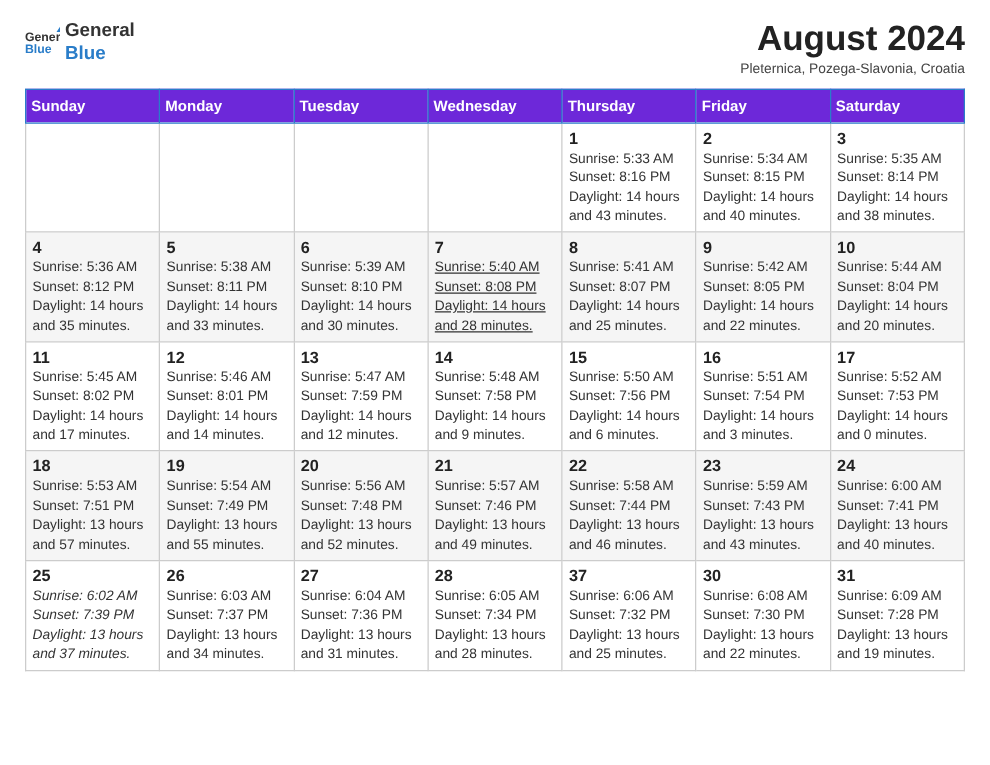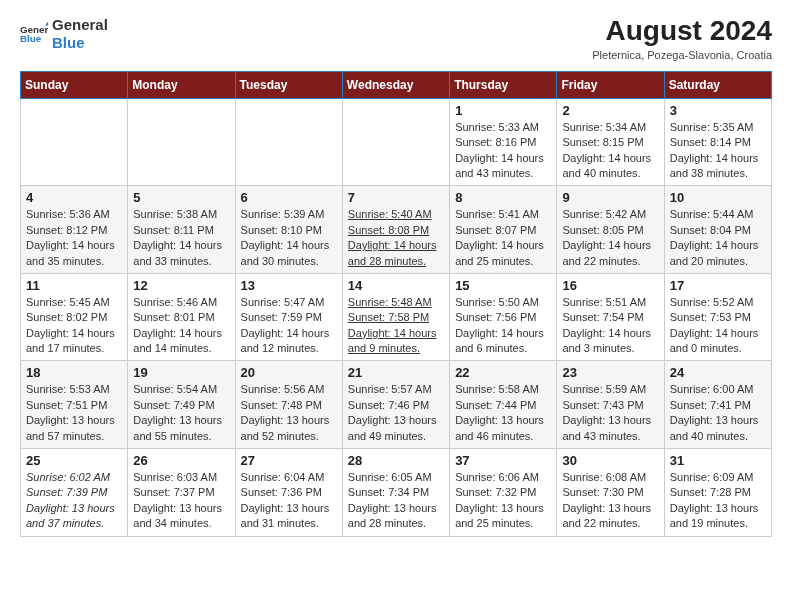--- a/index.html
+++ b/index.html
@@ -38,21 +38,21 @@
       font-size: 11px;
       color: #444;
       margin-top: 2px;
     }
     table {
       width: 100%;
       border-collapse: collapse;
       table-layout: fixed;
     }
     thead tr th {
-      background-color: #7f1d1d;
+      background-color: #6d28d9;
       color: #fff;
       font-size: 12px;
       font-weight: bold;
       padding: 6px 4px;
       text-align: left;
       border: 1px solid #2a7dc9;
     }
     tbody tr td {
       border: 1px solid #ccc;
       vertical-align: top;
@@ -210,21 +210,21 @@
         </td>
         <td>
           <span class="day-number">13</span>
           <div class="cell-text" style="white-space: pre-line;">Sunrise: 5:47 AM
 Sunset: 7:59 PM
 Daylight: 14 hours
 and 12 minutes.</div>
         </td>
         <td>
           <span class="day-number">14</span>
-          <div class="cell-text" style="white-space: pre-line; text-decoration: underline;">Sunrise: 5:48 AM
+          <div class="cell-text" style="white-space: pre-line;">Sunrise: 5:48 AM
 Sunset: 7:58 PM
 Daylight: 14 hours
 and 9 minutes.</div>
         </td>
         <td>
           <span class="day-number">15</span>
           <div class="cell-text" style="white-space: pre-line;">Sunrise: 5:50 AM
 Sunset: 7:56 PM
 Daylight: 14 hours
 and 6 minutes.</div>

